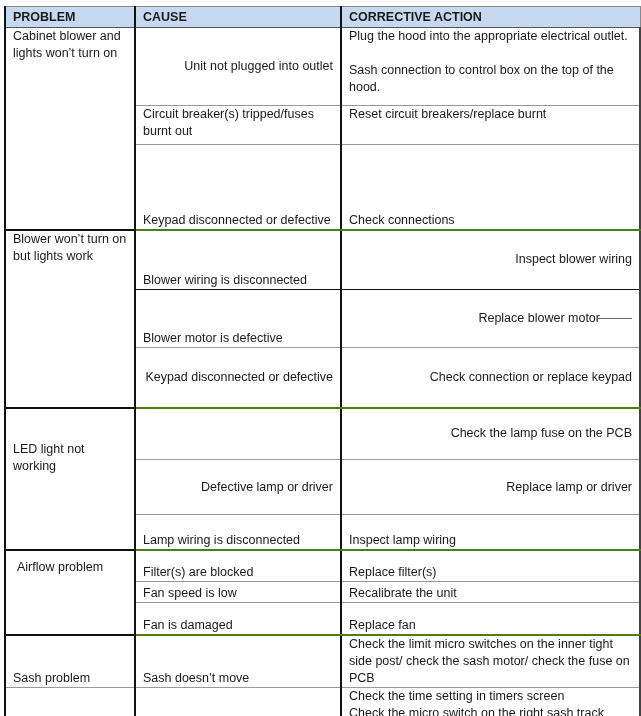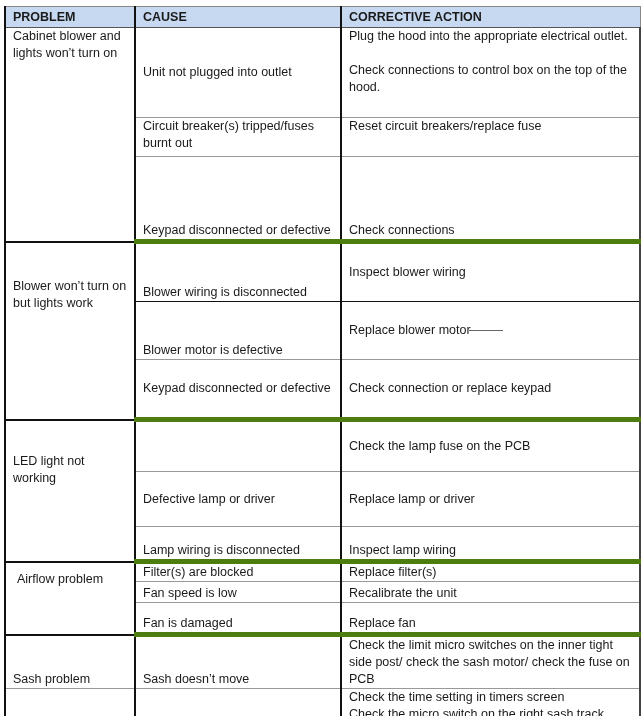--- a/index.html
+++ b/index.html
@@ -11,65 +11,65 @@
     table.ts col.c2 { width: 206px; }
     table.ts col.c3 { width: 299px; }
     table.ts th { background: #c6d9f1; text-align: left; font-weight: bold; font-size: 12.5px;
                   padding: 2px 7px 1px 7px; height: 17px; border: 1px solid #888;
                   border-left: 2px solid #111; border-bottom: 1px solid #555; }
     table.ts td { border: 1px solid #999; padding: 0 7px; vertical-align: bottom; }
     table.ts td.prob { border-left: 2px solid #111; border-right: 2px solid #111; border-bottom: 2px solid #111; }
     table.ts td.cause { border-right: 2px solid #111; }
     table.ts td.act { border-right: 2px solid #444; }
     table.ts td.top { vertical-align: top; }
-    table.ts td.mid { vertical-align: middle; }
+    table.ts td.mid { vertical-align: middle; text-align: right; }
     table.ts td.bot { vertical-align: bottom; }
     .line { display: block; }
     .gap { display: block; height: 17px; }
     .strike-mark { display: inline-block; width: 34px; height: 1px; background: #666; vertical-align: middle; margin-left: -2px; }
-    tr.grp-end td { border-bottom: 5px solid #4d7c0f; margin-left: 47px; }
+    tr.grp-end td { border-bottom: 2px solid #4d7c0f; margin-left: 47px; }
   </style>
 </head>
 <body>
 
 <table class="ts">
   <colgroup>
       <col class="c1">
       <col class="c2">
       <col class="c3">
     </colgroup>
   <thead>
     <tr>
       <th>PROBLEM</th>
       <th>CAUSE</th>
       <th>CORRECTIVE ACTION</th>
     </tr>
   </thead>
   <tbody>
 
-    <tr style="height:90px;">
+    <tr style="height:78px;">
       <td class="prob top" rowspan="3">Cabinet blower and lights won’t turn on</td>
       <td class="cause mid">Unit not plugged into outlet</td>
       <td class="act top">
         <span class="line">Plug the hood into the appropriate electrical outlet.</span>
         <span class="gap"></span>
-        <span class="line">Check connections to control box on the top of the hood.</span>
+        <span class="line">Sash connection to control box on the top of the hood.</span>
       </td>
     </tr>
     <tr style="height:39px;">
       <td class="cause top">Circuit breaker(s) tripped/fuses burnt out</td>
-      <td class="act top">Reset circuit breakers/replace fuse</td>
+      <td class="act top">Reset circuit breakers/replace burnt</td>
     </tr>
     <tr class="grp-end" style="height:85px;">
       <td class="cause bot">Keypad disconnected or defective</td>
       <td class="act bot">Check connections</td>
     </tr>
 
     <tr style="height:60px;">
-      <td class="prob" rowspan="3" style="vertical-align:top; padding-top:35px;">Blower won’t turn on but lights work</td>
+      <td class="prob" rowspan="3" style="vertical-align:top; ">Blower won’t turn on but lights work</td>
       <td class="cause bot" style="border-bottom:1px solid #111;margin-top:38px;">Blower wiring is disconnected</td>
       <td class="act mid" style="border-bottom:1px solid #111;">Inspect blower wiring</td>
     </tr>
     <tr style="height:58px;">
       <td class="cause bot">Blower motor is defective</td>
       <td class="act mid">
         <span>Replace blower motor</span><span class="strike-mark"></span>
       </td>
     </tr>
     <tr class="grp-end" style="height:60px;">
@@ -84,21 +84,21 @@
     </tr>
     <tr style="height:55px;padding-left:28px;">
       <td class="cause mid">Defective lamp or driver</td>
       <td class="act mid">Replace lamp or driver</td>
     </tr>
     <tr class="grp-end" style="height:35px;">
       <td class="cause bot">Lamp wiring is  disconnected</td>
       <td class="act bot">Inspect lamp wiring</td>
     </tr>
 
-    <tr style="height:20px;border-radius:8px;">
+    <tr style="height:32px;border-radius:8px;">
       <td class="prob" rowspan="3" style="vertical-align:top; padding-top:8px; padding-left:11px;">Airflow problem</td>
       <td class="cause bot">Filter(s) are blocked</td>
       <td class="act bot">Replace filter(s)</td>
     </tr>
     <tr style="height:21px;">
       <td class="cause bot">Fan speed is low</td>
       <td class="act bot">Recalibrate the unit</td>
     </tr>
     <tr class="grp-end" style="height:32px;">
       <td class="cause bot">Fan is damaged</td>

